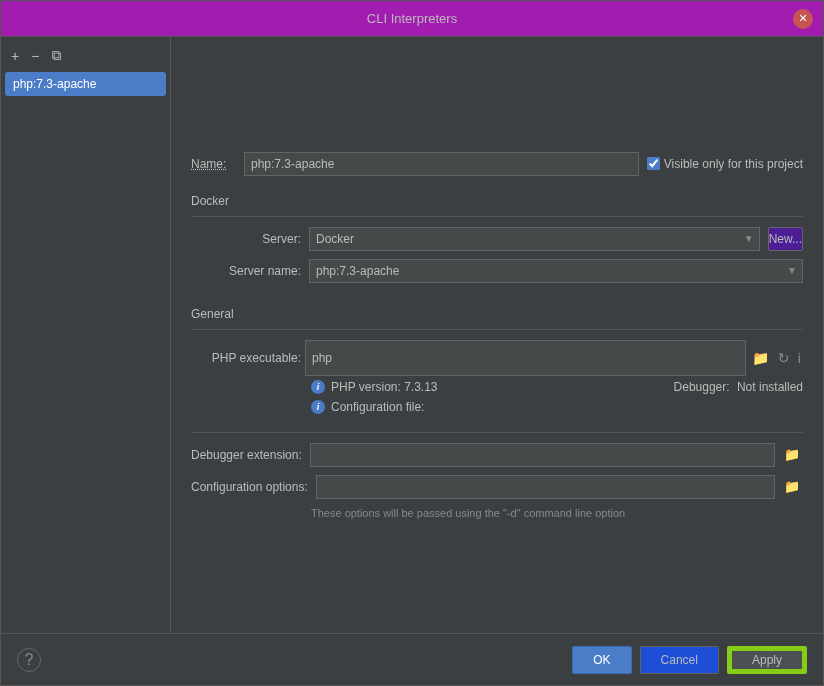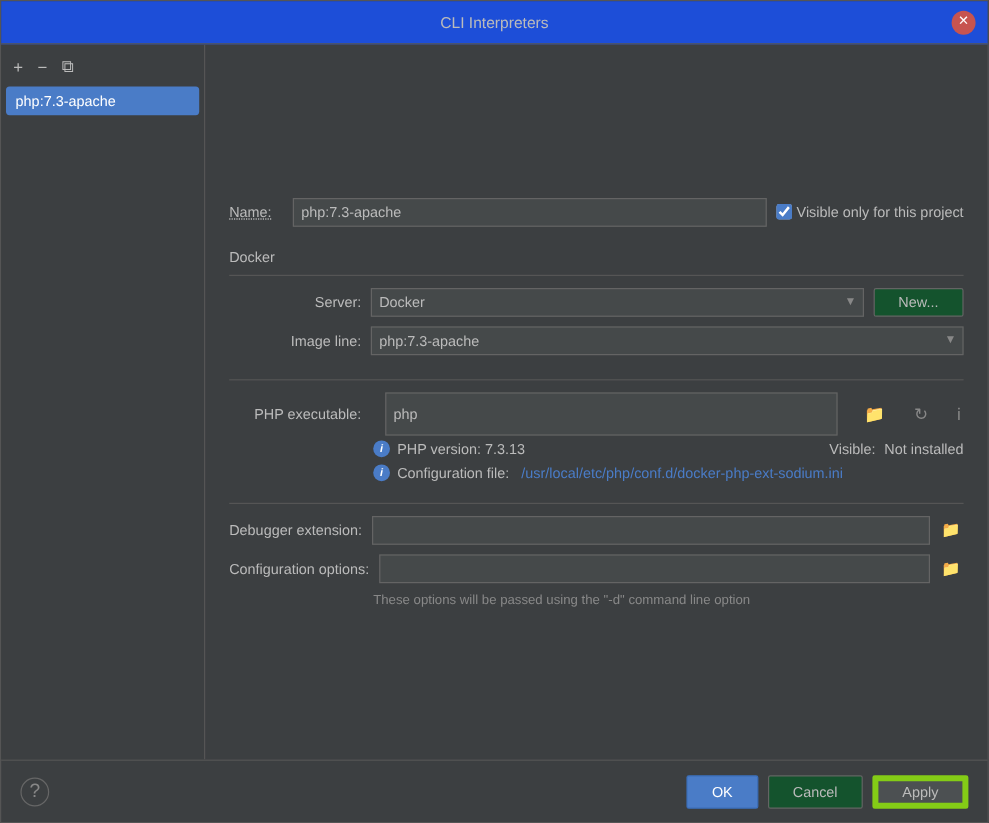--- a/index.html
+++ b/index.html
@@ -16,21 +16,21 @@
     }
     .dialog {
       width: 824px;
       height: 686px;
       background: #3c3f41;
       border: 1px solid #555555;
       display: flex;
       flex-direction: column;
     }
     .title-bar {
-      background: #1d4ed8;
+      background: #a21caf;
       border-bottom: 1px solid #555;
       display: flex;
       align-items: center;
       justify-content: center;
       padding: 8px 12px;
       position: relative;
       height: 36px;
     }
     .title-bar-text {
       color: #bbbbbb;
@@ -175,33 +175,33 @@
       cursor: pointer;
     }
     .select-arrow {
       position: absolute;
       right: 6px;
       color: #888;
       pointer-events: none;
       font-size: 10px;
     }
     .new-btn {
-      background: #14532d;
-      border: 1px solid #646464;
-      color: #bbbbbb;
-      padding: 3px 20px;
+      background: #4c1d95;
+      border: 1px solid #646464;
+      color: #bbbbbb;
+      padding: 3px 0;
       height: 24px;
       cursor: pointer;
       font-size: 12px;
       border-radius: 2px;
     }
     .php-exec-row {
       display: flex;
       align-items: center;
-      gap: 20px;
+      gap: 4px;
       margin-bottom: 4px;
     }
     .php-exec-label {
       color: #bbbbbb;
       min-width: 110px;
       text-align: right;
     }
     .php-exec-input {
       flex: 1;
       background: #45494a;
@@ -304,21 +304,21 @@
       display: flex;
       align-items: center;
       justify-content: center;
     }
     .btn-ok {
       background: #4a7cc7;
       border: 1px solid #3a6db8;
       color: #fff;
     }
     .btn-cancel {
-      background: #14532d;
+      background: #1d4ed8;
       border: 1px solid #646464;
       color: #bbbbbb;
       text-align: center;
     }
     .btn-apply {
       background: #4c5052;
       border: 5px solid #84cc16;
       color: #bbbbbb;
     }
     .info-debugger-row {
@@ -374,58 +374,58 @@
         <div class="field-row">
           <span class="field-label">Server:</span>
           <div class="select-wrapper">
             <select><option>Docker</option></select>
             <span class="select-arrow">▼</span>
           </div>
           <button class="new-btn">New...</button>
         </div>
 
         <div class="field-row">
-          <span class="field-label">Image line:</span>
+          <span class="field-label">Server name:</span>
           <div class="select-wrapper">
             <select><option>php:7.3-apache</option></select>
             <span class="select-arrow">▼</span>
           </div>
         </div>
       </div>
 
       <div style="margin-top: 8px;">
+        <div class="section-title">General</div>
         <hr class="section-divider">
 
         <div class="php-exec-row">
           <span class="php-exec-label">PHP executable:</span>
           <input class="php-exec-input" type="text" value="php" style="">
           <button class="icon-btn">
             <span>📁</span>
           </button>
           <button class="icon-btn">
             <span>↻</span>
           </button>
           <button class="icon-btn">
             <span>ℹ</span>
           </button>
         </div>
 
         <div class="info-debugger-row">
           <span class="info-icon">i</span>
           <span style="margin-left: 6px;">PHP version: 7.3.13</span>
           <span class="debugger-not-installed">
-            <span>Visible:</span>
+            <span>Debugger:</span>
             <span style="margin-left: 4px; color: #bbbbbb;">Not installed</span>
           </span>
         </div>
 
         <div class="info-row">
           <span class="info-icon">i</span>
           <span style="margin-right: 4px;">Configuration file:</span>
-          <a href="#" class="config-link">/usr/local/etc/php/conf.d/docker-php-ext-sodium.ini</a>
         </div>
       </div>
 
       <div style="margin-top: 12px;">
         <hr class="section-divider">
 
         <div class="field-row">
           <span class="field-label">Debugger extension:</span>
           <input class="debug-ext-input" type="text" value="" style="">
           <button class="icon-btn">

